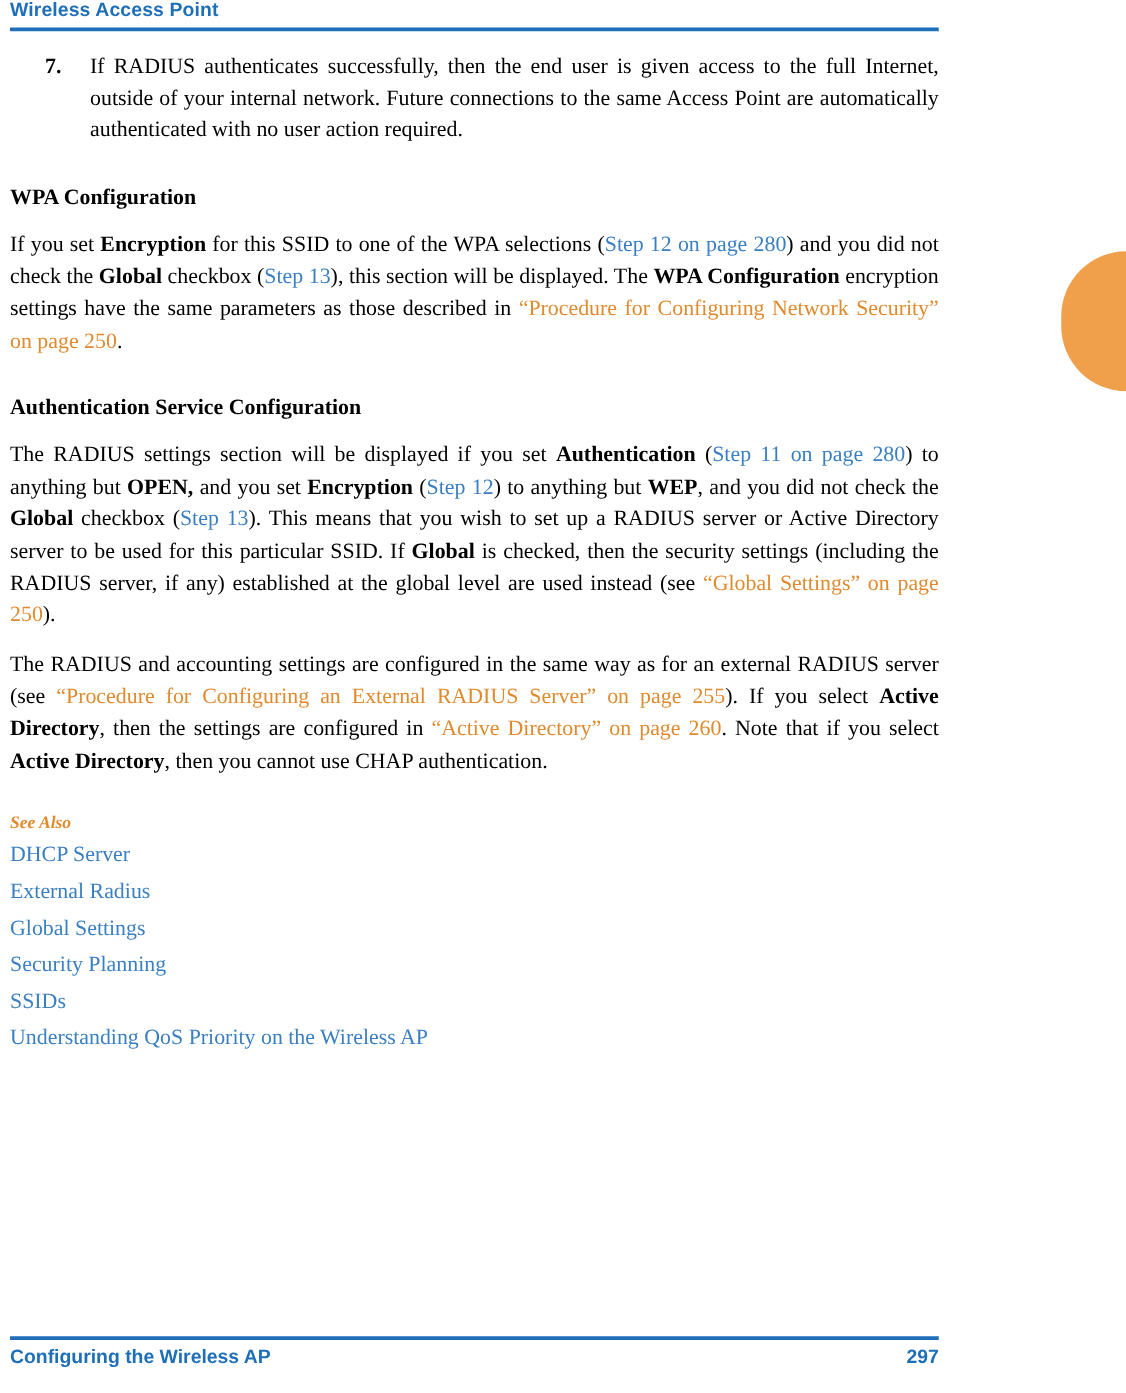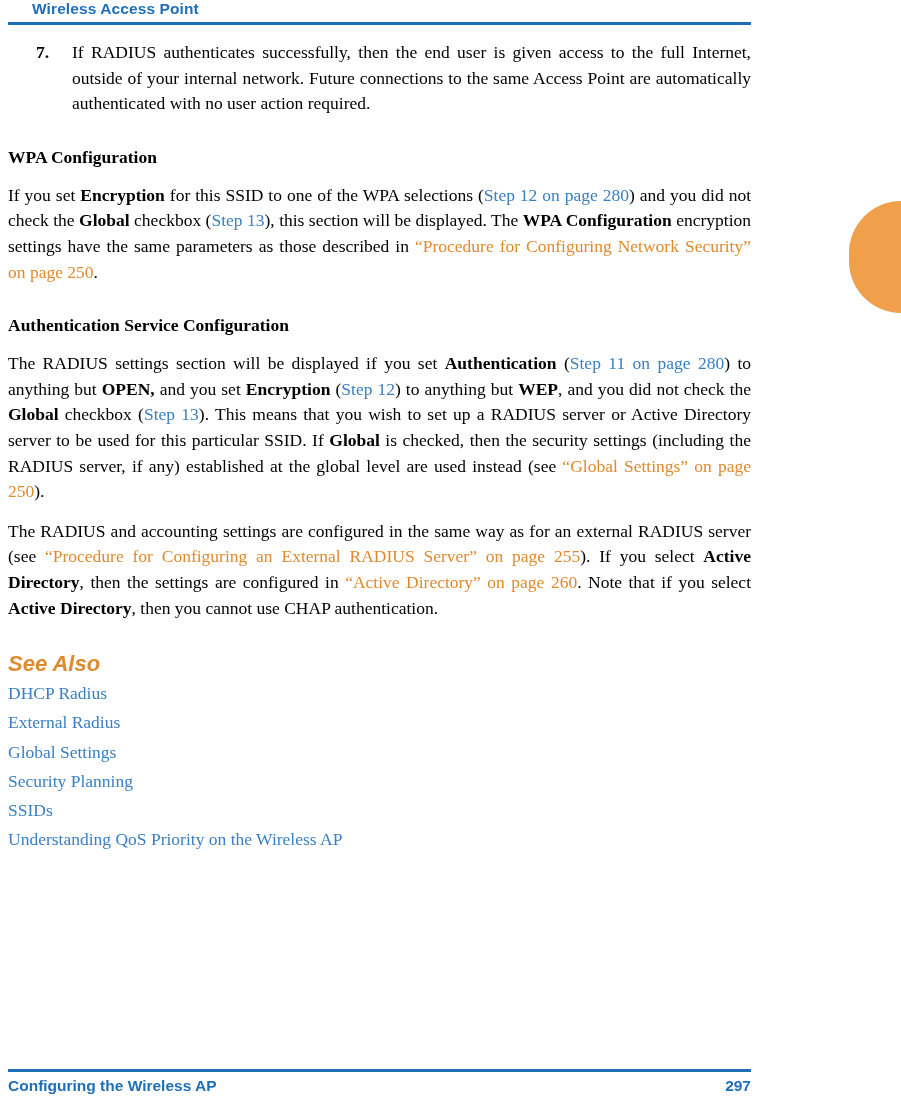--- a/index.html
+++ b/index.html
@@ -26,21 +26,20 @@
   }
   .header-title {
     position: absolute;
     left: 8px;
     top: 0px;
     font-family: "Liberation Sans", sans-serif;
     font-weight: bold;
     font-size: 15.5px;
     color: #1f6fb8;
     letter-spacing: 0.1px;
-    margin-left: 24px;
   }
   .header-rule {
     position: absolute;
     left: 8px;
     top: 22px;
     width: 743px;
     height: 2.5px;
     background: #1f6fb8;
   }
 
@@ -106,25 +105,25 @@
   .xref-blue {
     color: #3a7fc1;
   }
   b {
     font-weight: bold;
   }
 
   
   h4.see-also {
     margin: 30px 0 2px 0;
-    font-size: 22px;
+    font-size: 14px;
     font-weight: bold;
     font-style: italic;
     color: #e08a2e;
-    font-family: Liberation Sans, sans-serif;
+    font-family: Liberation Serif, serif;
   }
   .link-list {
     margin: 0;
     padding: 0;
     list-style: none;
   }
   .link-list li {
     font-size: 17.5px;
     line-height: 29.2px;
     color: #3a7fc1;
@@ -184,21 +183,21 @@
   <h3 class="section-head">WPA Configuration</h3>
   <p class="para"><span>If you set </span><b>Encryption</b><span> for this SSID to one of the WPA selections (</span><a class="xref-blue" href="#" style="text-decoration:none;">Step 12 on page 280</a><span>) and you did not check the </span><b>Global</b><span> checkbox (</span><a class="xref-blue" href="#" style="text-decoration:none;">Step 13</a><span>), this section will be displayed. The </span><b>WPA Configuration</b><span> encryption settings have the same parameters as those described in </span><a class="xref" href="#" style="text-decoration:none;">“Procedure for Configuring Network Security” on page 250</a><span>.</span></p>
 
   <h3 class="section-head">Authentication Service Configuration</h3>
   <p class="para"><span>The RADIUS settings section will be displayed if you set </span><b>Authentication</b><span> (</span><a class="xref-blue" href="#" style="text-decoration:none;">Step 11 on page 280</a><span>) to anything but </span><b>OPEN,</b><span> and you set </span><b>Encryption</b><span> (</span><a class="xref-blue" href="#" style="text-decoration:none;">Step 12</a><span>) to anything but </span><b>WEP</b><span>, and you did not check the </span><b>Global</b><span> checkbox (</span><a class="xref-blue" href="#" style="text-decoration:none;">Step 13</a><span>). This means that you wish to set up a RADIUS server or Active Directory server to be used for this particular SSID. If </span><b>Global</b><span> is checked, then the security settings (including the RADIUS server, if any) established at the global level are used instead (see </span><a class="xref" href="#" style="text-decoration:none;">“Global Settings” on page 250</a><span>).</span></p>
 
   <p class="para"><span>The RADIUS and accounting settings are configured in the same way as for an external RADIUS server (see </span><a class="xref" href="#" style="text-decoration:none;">“Procedure for Configuring an External RADIUS Server” on page 255</a><span>). If you select </span><b>Active Directory</b><span>, then the settings are configured in </span><a class="xref" href="#" style="text-decoration:none;">“Active Directory” on page 260</a><span>. Note that if you select </span><b>Active Directory</b><span>, then you cannot use CHAP authentication.</span></p>
 
   <h4 class="see-also">See Also</h4>
   <ul class="link-list">
-    <li><span>DHCP Radius</span></li>
+    <li><span>DHCP Server</span></li>
     <li><span>External Radius</span></li>
     <li><span>Global Settings</span></li>
     <li><span>Security Planning</span></li>
     <li><span>SSIDs</span></li>
     <li><span>Understanding QoS Priority on the Wireless AP</span></li>
   </ul>
 
 </div>
 
 <div class="footer">

